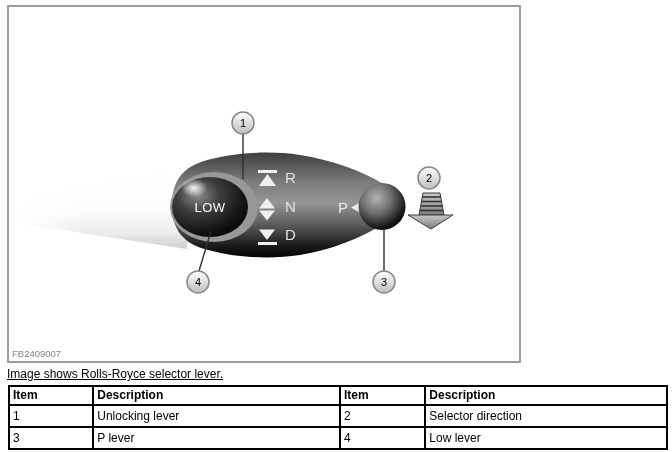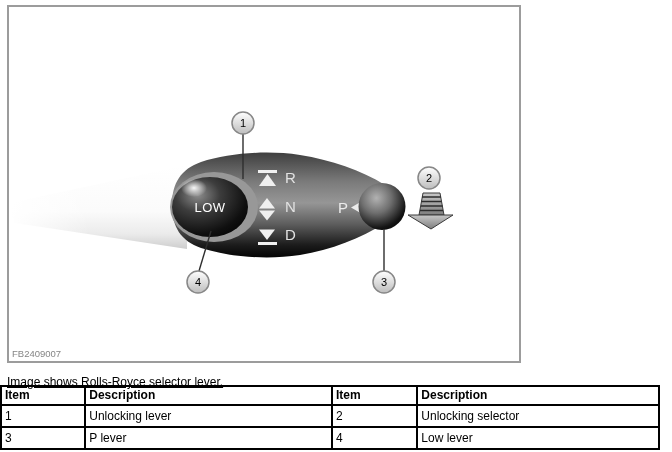--- a/index.html
+++ b/index.html
@@ -19,25 +19,24 @@
     background: #ffffff;
   }
   .diagram-box svg { display: block; }
   .caption {
     position: absolute;
     left: 7px; top: 367px;
     font-size: 12px;
     line-height: 14px;
     text-decoration: underline;
     white-space: nowrap;
-    margin-top: 8px;
   }
   table.items {
     position: absolute;
-    left: 0; top: 385px;
+    left: 8px; top: 385px;
     width: 660px;
     border-collapse: collapse;
     table-layout: fixed;
   }
   table.items th, table.items td {
     border: 2px solid #000;
     font-size: 12px;
     text-align: left;
     vertical-align: middle;
     padding: 1px 3px 2px 3px;
@@ -204,21 +203,21 @@
       <th>Description</th>
       <th>Item</th>
       <th>Description</th>
     </tr>
   </thead>
   <tbody>
     <tr>
       <td>1</td>
       <td>Unlocking lever</td>
       <td>2</td>
-      <td>Unlocking selector</td>
+      <td>Selector direction</td>
     </tr>
     <tr>
       <td>3</td>
       <td>P lever</td>
       <td>4</td>
       <td>Low lever</td>
     </tr>
   </tbody>
 </table>
 

